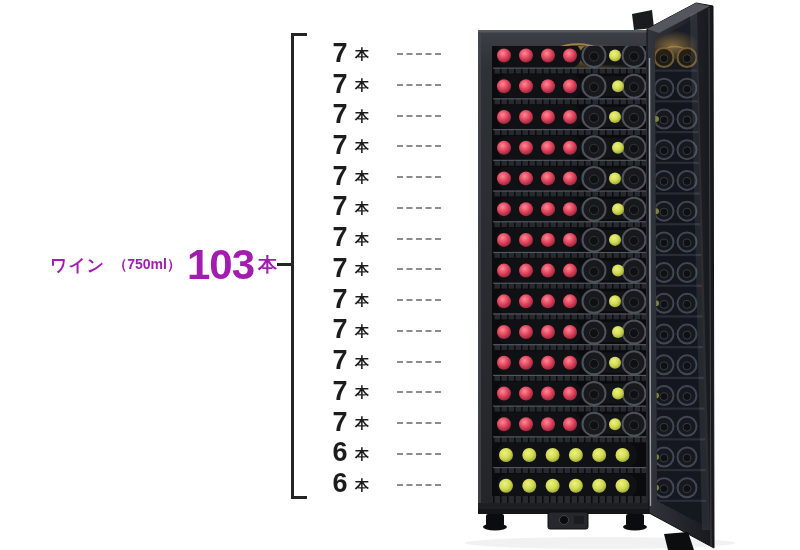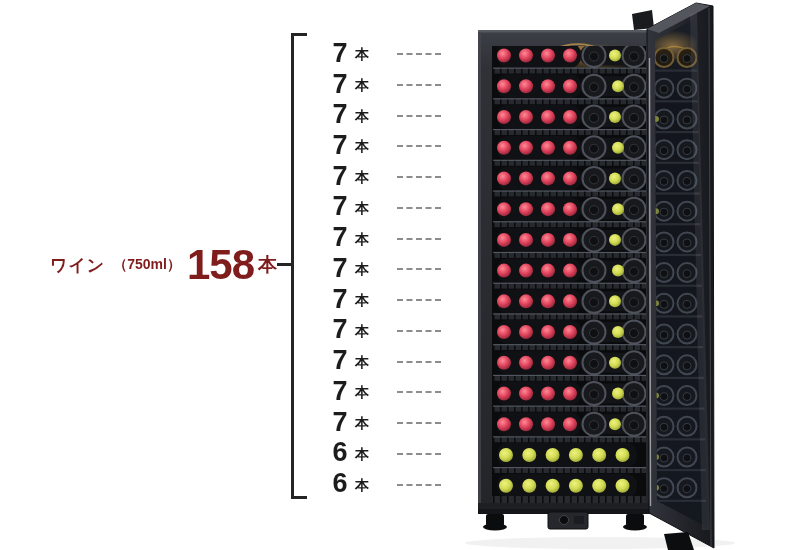--- a/index.html
+++ b/index.html
@@ -1,21 +1,21 @@
 <!DOCTYPE html>
 <html><head>
 <meta charset="utf-8">
 <style>
   html,body { margin:0; padding:0; background:#ffffff; }
   body { width:800px; height:550px; font-family:"Liberation Sans","DejaVu Sans",sans-serif; }
   .stage { position:relative; width:800px; height:550px; background:#ffffff; overflow:hidden; }
 
   
   .total-label { position:absolute; left:0; top:237px; width:277px; height:56px;
-                 display:flex; align-items:center; justify-content:flex-end; color:#7f1d1d; white-space:nowrap; }
+                 display:flex; align-items:center; justify-content:flex-end; color:#a21caf; white-space:nowrap; }
   .total-product { font-size:17px; font-weight:700; letter-spacing:1px; }
   .total-size    { font-size:14px; font-weight:700; margin-left:8px; }
   .total-count   { font-size:42px; font-weight:700; margin-left:6px; line-height:1; letter-spacing:-1px; }
   .total-unit    { font-size:19px; font-weight:700; margin-left:4px; }
   .total-tick { position:absolute; left:277px; top:263px; width:15px; height:3px; background:#242424; }
   .bracket { position:absolute; left:291px; top:33px; width:16px; height:466px; box-sizing:border-box;
              border-left:3px solid #242424; border-top:3px solid #242424; border-bottom:3px solid #242424; }
 
   .cap-row { position:absolute; left:330px; height:30px; display:flex; align-items:center; color:#1c1c1c; }
   .cap-num  { font-size:27px; font-weight:700; width:20px; text-align:center; line-height:1; }
@@ -25,21 +25,21 @@
   .cellar-svg { position:absolute; left:0; top:0; }
 </style>
 </head>
 <body>
 
 <div class="stage">
 
   <div class="total-label">
     <span class="total-product">ワイン</span>
     <span class="total-size">（750ml）</span>
-    <span class="total-count">158</span>
+    <span class="total-count">103</span>
     <span class="total-unit">本</span>
   </div>
   <div class="total-tick"></div>
   <div class="bracket"></div>
 
   <div id="rows-host">
       <div class="cap-row" style="top: 38.3px;">
       <span class="cap-num">7</span>
       <span class="cap-unit">本</span>
       <span class="cap-dash"></span>

